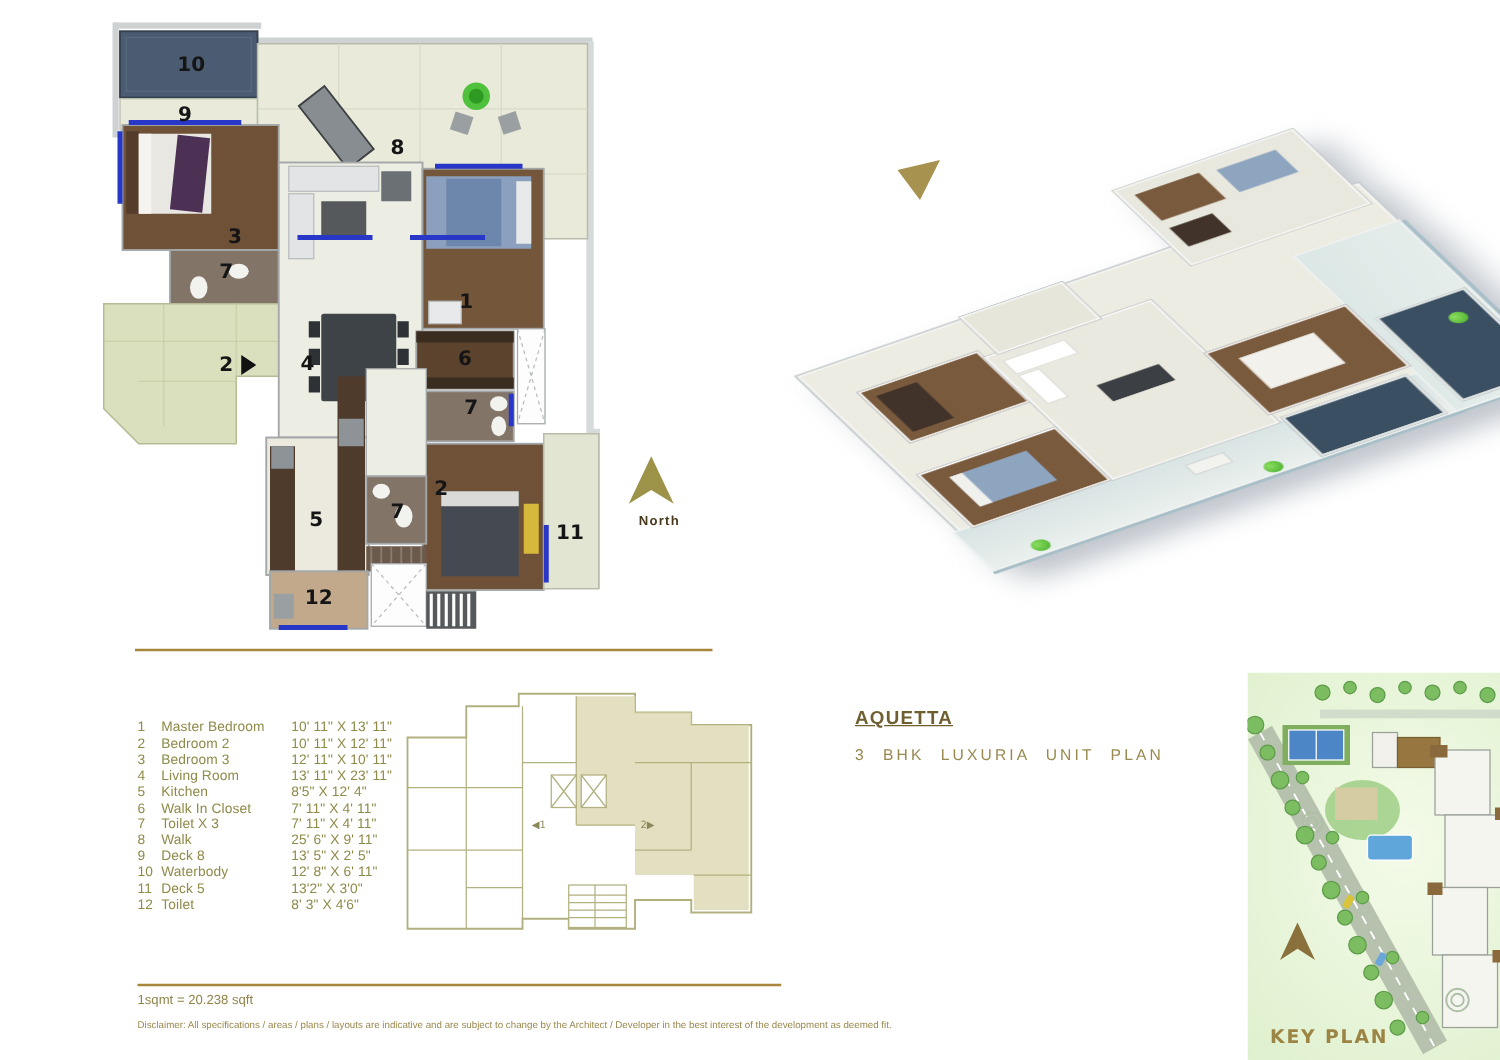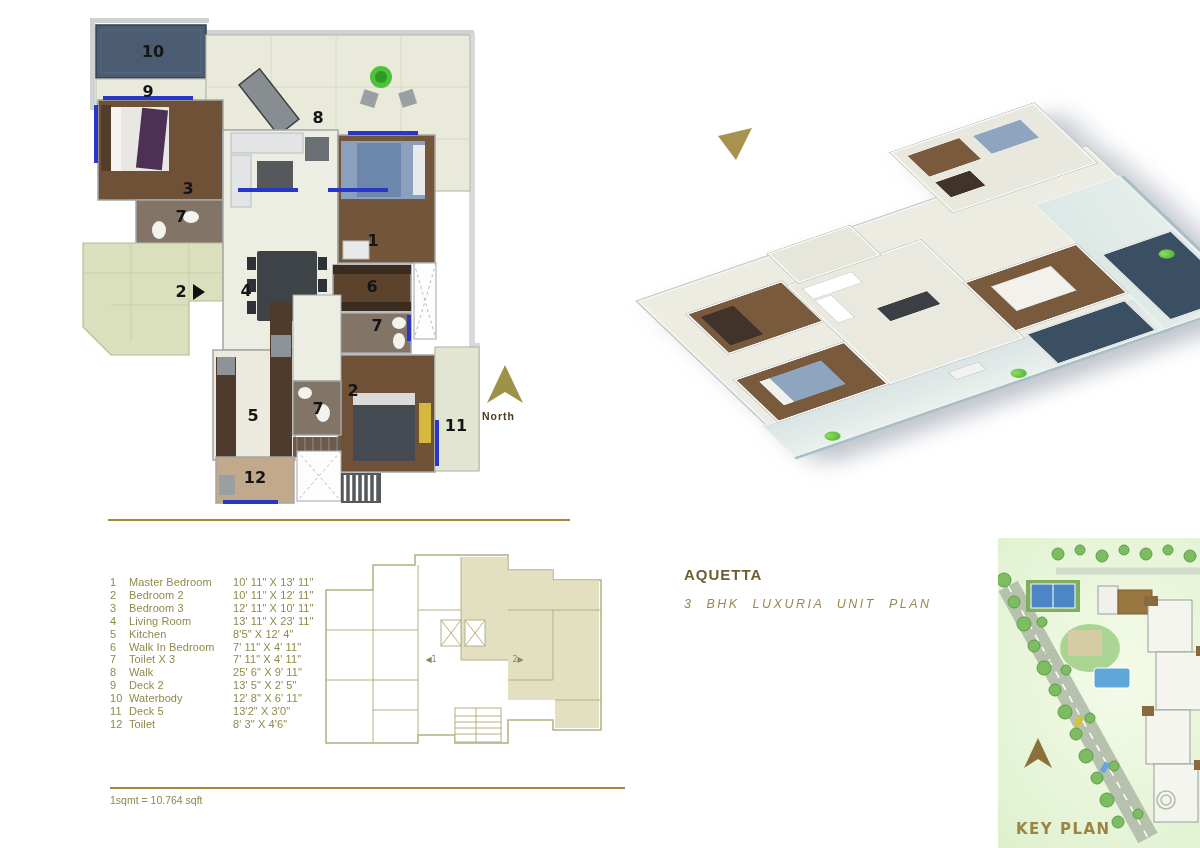--- a/index.html
+++ b/index.html
@@ -8,28 +8,28 @@
   .abs{position:absolute;}
   
   .rule{position:absolute;height:2px;background:#a8873d;}
   
   .legend{position:absolute;left:62px;top:576px;display:grid;
           grid-template-columns:19px 104px auto;font-size:11px;line-height:12.9px;
           color:#8f8a49;letter-spacing:0.1px;}
   .legend span{white-space:nowrap;}
   
   .aq-title{position:absolute;left:636px;top:566px;font-size:15px;font-weight:bold;
-            color:#6f5e2f;letter-spacing:1px;}
+            color:#6f5e2f;letter-spacing:1px;text-decoration:underline;}
   .aq-sub{position:absolute;left:636px;top:597px;font-size:12.5px;color:#98894f;
-          letter-spacing:2.5px;word-spacing:7px;font-style:italic;}
+          letter-spacing:2.5px;word-spacing:7px;}
   .sq-note{position:absolute;left:62px;top:794px;font-size:10.5px;color:#91854c;}
   .disclaimer{position:absolute;left:62px;top:815px;font-size:7.8px;color:#9b8950;
               white-space:nowrap;}
   
-  .north{position:absolute;left:434px;top:365px;width:62px;text-align:left;}
+  .north{position:absolute;left:434px;top:365px;width:62px;text-align:right;}
   .north-label{font-size:10.5px;font-weight:bold;color:#4a3a1e;letter-spacing:1px;margin-top:1px;}
   
   
   
   .iso{position:absolute;left:600px;top:18px;width:610px;height:482px;}
   .iso-plan{position:absolute;left:35px;top:128px;width:520px;height:310px;background:#edece2;
             transform:rotateX(55deg) rotateZ(-31deg);
             box-shadow:0 0 0 2px #f6f6f4,0 0 0 4px #c9cdce;
             filter:drop-shadow(14px 24px 16px rgba(108,120,136,.42));}
   .iso-plan div{position:absolute;}
@@ -269,30 +269,30 @@
     <span>3</span>
       <span>Bedroom 3</span>
       <span>12' 11" X 10' 11"</span>
     <span>4</span>
       <span>Living Room</span>
       <span>13' 11" X 23' 11"</span>
     <span>5</span>
       <span>Kitchen</span>
       <span>8'5" X 12' 4"</span>
     <span>6</span>
-      <span>Walk In Bedroom</span>
+      <span>Walk In Closet</span>
       <span>7' 11" X 4' 11"</span>
     <span>7</span>
       <span>Toilet  X 3</span>
       <span>7' 11" X 4' 11"</span>
     <span>8</span>
       <span>Walk</span>
       <span>25' 6" X 9' 11"</span>
     <span>9</span>
-      <span>Deck 2</span>
+      <span>Deck 8</span>
       <span>13' 5" X 2' 5"</span>
     <span>10</span>
       <span>Waterbody</span>
       <span>12' 8" X 6' 11"</span>
     <span>11</span>
       <span>Deck 5</span>
       <span>13'2" X 3'0"</span>
     <span>12</span>
       <span>Toilet</span>
       <span>8' 3" X 4'6"</span>
@@ -328,21 +328,22 @@
       <path d="M142,166 h46 M142,172 h46 M142,178 h46 M142,184 h46 M163,158 v34"></path>
     </g>
     <g font-family="DejaVu Sans, sans-serif" font-size="8" fill="#8a8758" text-anchor="middle">
       <text x="118" y="112">◀1</text>
       <text x="205" y="112">2▶</text>
     </g>
   </svg>
 
   <div class="aq-title">AQUETTA</div>
   <div class="aq-sub">3 BHK  LUXURIA  UNIT  PLAN</div>
-  <div class="sq-note">1sqmt = 10.764 sqft</div>
+  <div class="sq-note">1sqmt = 20.238 sqft</div>
+  <div class="disclaimer">Disclaimer: All specifications / areas / plans / layouts are indicative and are subject to change by the Architect / Developer in the best interest of the development as deemed fit.</div>
 
   <svg class="abs" style="left:950px;top:538px;" width="250" height="310" viewBox="0 0 250 310">
     <defs>
       <radialGradient id="kpg" cx="50%" cy="45%" r="75%">
         <stop offset="0%" stop-color="#f4fbe9"></stop>
           <stop offset="100%" stop-color="#def0cd"></stop>
       </radialGradient>
     </defs>
     <rect x="0" y="0" width="250" height="310" fill="url(#kpg)"></rect>
 

